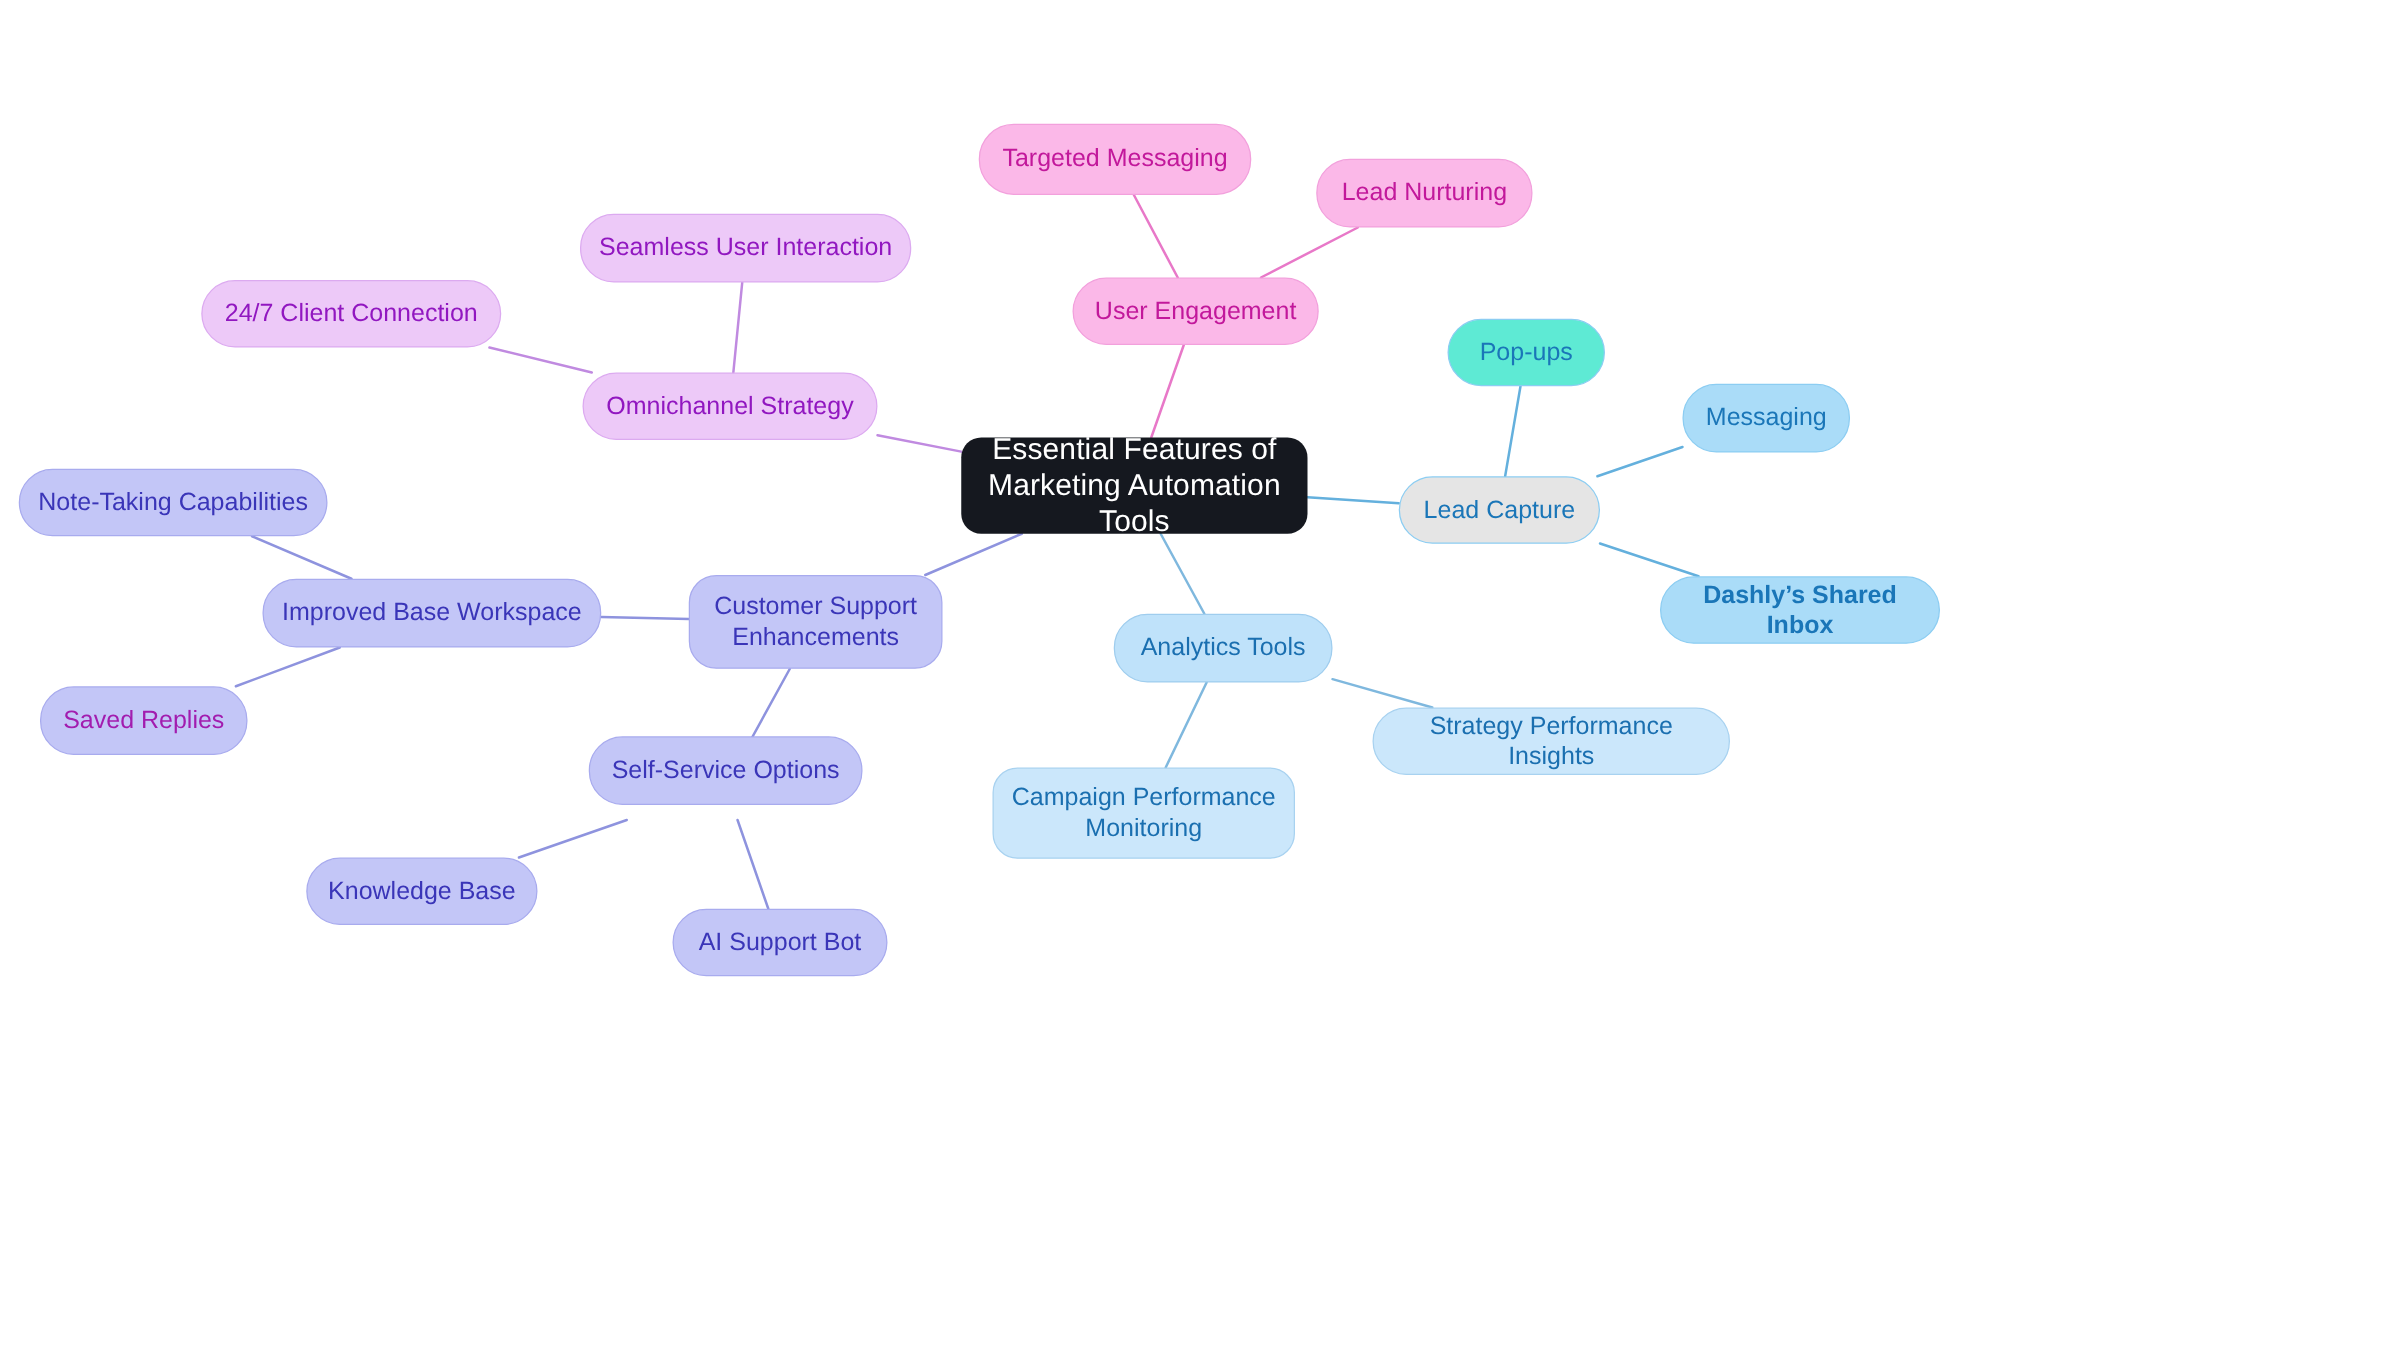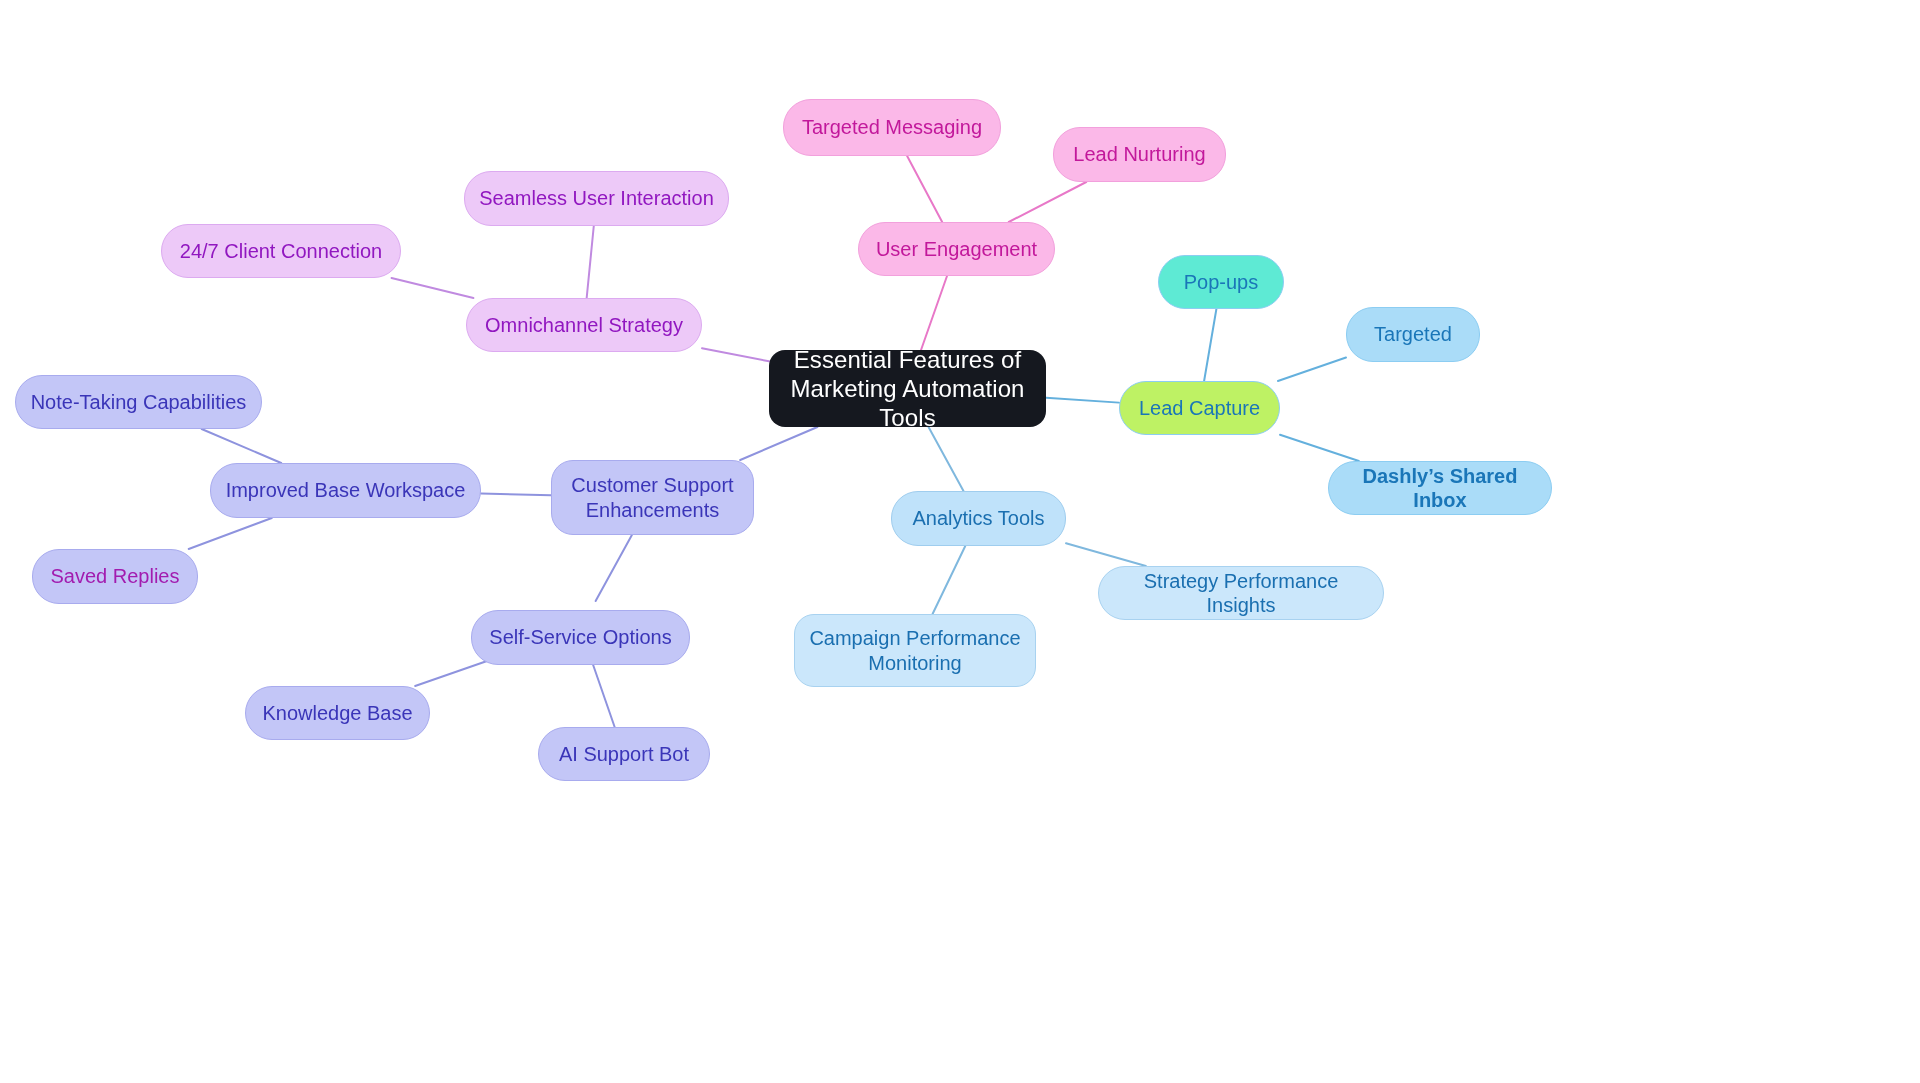--- a/index.html
+++ b/index.html
@@ -67,33 +67,33 @@
       <line x1="769" y1="361.3137557959815" x2="702" y2="348.16228748068005" stroke="#c08ae0" stroke-width="2" stroke-linecap="round"></line>
       <line x1="586.6679841897234" y1="298" x2="593.7826086956521" y2="226" stroke="#c08ae0" stroke-width="2" stroke-linecap="round"></line>
       <line x1="473.44594594594594" y1="298" x2="391.55405405405406" y2="278" stroke="#c08ae0" stroke-width="2" stroke-linecap="round"></line>
     </svg>
   <div id="nodes">
       <div class="node root" style="left: 769px; top: 350px; width: 277px; height: 77px; background: rgb(21, 24, 31); border-color: rgb(21, 24, 31); color: rgb(255, 255, 255); border-radius: 16px; font-size: 24px;"><span>Essential Features of
 Marketing Automation Tools</span></div>
       <div class="node" style="left: 858px; top: 222px; width: 197px; height: 54px; background: rgb(251, 184, 232); border-color: rgb(242, 160, 220); color: rgb(194, 24, 155); border-radius: 27px; font-size: 20px;"><span>User Engagement</span></div>
       <div class="node" style="left: 783px; top: 99px; width: 218px; height: 57px; background: rgb(251, 184, 232); border-color: rgb(242, 160, 220); color: rgb(194, 24, 155); border-radius: 28px; font-size: 20px;"><span>Targeted Messaging</span></div>
       <div class="node" style="left: 1053px; top: 127px; width: 173px; height: 55px; background: rgb(251, 184, 232); border-color: rgb(242, 160, 220); color: rgb(194, 24, 155); border-radius: 27px; font-size: 20px;"><span>Lead Nurturing</span></div>
-      <div class="node" style="left: 1119px; top: 381px; width: 161px; height: 54px; background: #bef264; border-color: rgb(140, 205, 242); color: rgb(26, 118, 184); border-radius: 27px; font-size: 20px; text-align: right;"><span>Lead Capture</span></div>
+      <div class="node" style="left: 1119px; top: 381px; width: 161px; height: 54px; background: #e5e5e5; border-color: rgb(140, 205, 242); color: rgb(26, 118, 184); border-radius: 27px; font-size: 20px; text-align: right;"><span>Lead Capture</span></div>
       <div class="node" style="left: 1158px; top: 255px; width: 126px; height: 54px; background: #5eead4; border-color: rgb(140, 205, 242); color: rgb(26, 118, 184); border-radius: 27px; font-size: 20px;"><span>Pop-ups</span></div>
-      <div class="node" style="left: 1346px; top: 307px; width: 134px; height: 55px; background: rgb(170, 220, 248); border-color: rgb(140, 205, 242); color: rgb(26, 118, 184); border-radius: 27px; font-size: 20px;"><span>Targeted</span></div>
+      <div class="node" style="left: 1346px; top: 307px; width: 134px; height: 55px; background: rgb(170, 220, 248); border-color: rgb(140, 205, 242); color: rgb(26, 118, 184); border-radius: 27px; font-size: 20px;"><span>Messaging</span></div>
       <div class="node" style="left: 1328px; top: 461px; width: 224px; height: 54px; background: rgb(170, 220, 248); border-color: rgb(140, 205, 242); color: rgb(26, 118, 184); border-radius: 27px; font-size: 20px; font-weight: bold;"><span>Dashly’s Shared Inbox</span></div>
       <div class="node" style="left: 891px; top: 491px; width: 175px; height: 55px; background: rgb(191, 226, 250); border-color: rgb(159, 205, 238); color: rgb(26, 111, 176); border-radius: 27px; font-size: 20px;"><span>Analytics Tools</span></div>
       <div class="node" style="left: 794px; top: 614px; width: 242px; height: 73px; background: rgb(203, 231, 251); border-color: rgb(168, 210, 240); color: rgb(26, 111, 176); border-radius: 20px; font-size: 20px;"><span>Campaign Performance
 Monitoring</span></div>
       <div class="node" style="left: 1098px; top: 566px; width: 286px; height: 54px; background: rgb(203, 231, 251); border-color: rgb(168, 210, 240); color: rgb(26, 111, 176); border-radius: 27px; font-size: 20px;"><span>Strategy Performance Insights</span></div>
       <div class="node" style="left: 551px; top: 460px; width: 203px; height: 75px; background: rgb(195, 198, 247); border-color: rgb(168, 171, 238); color: rgb(58, 53, 184); border-radius: 22px; font-size: 20px;"><span>Customer Support
 Enhancements</span></div>
       <div class="node" style="left: 210px; top: 463px; width: 271px; height: 55px; background: rgb(195, 198, 247); border-color: rgb(168, 171, 238); color: rgb(58, 53, 184); border-radius: 27px; font-size: 20px;"><span>Improved Base Workspace</span></div>
       <div class="node" style="left: 15px; top: 375px; width: 247px; height: 54px; background: rgb(195, 198, 247); border-color: rgb(168, 171, 238); color: rgb(58, 53, 184); border-radius: 27px; font-size: 20px;"><span>Note-Taking Capabilities</span></div>
       <div class="node" style="left: 32px; top: 549px; width: 166px; height: 55px; background: rgb(195, 198, 247); border-color: rgb(168, 171, 238); color: #a21caf; border-radius: 27px; font-size: 20px;"><span>Saved Replies</span></div>
-      <div class="node" style="left: 471px; top: 610px; width: 219px; height: 55px; background: rgb(195, 198, 247); border-color: rgb(168, 171, 238); color: rgb(58, 53, 184); border-radius: 27px; font-size: 20px;"><span>Self-Service Options</span></div>
+      <div class="node" style="left: 471px; top: 589px; width: 219px; height: 55px; background: rgb(195, 198, 247); border-color: rgb(168, 171, 238); color: rgb(58, 53, 184); border-radius: 27px; font-size: 20px;"><span>Self-Service Options</span></div>
       <div class="node" style="left: 245px; top: 686px; width: 185px; height: 54px; background: rgb(195, 198, 247); border-color: rgb(168, 171, 238); color: rgb(58, 53, 184); border-radius: 27px; font-size: 20px;"><span>Knowledge Base</span></div>
       <div class="node" style="left: 538px; top: 727px; width: 172px; height: 54px; background: rgb(195, 198, 247); border-color: rgb(168, 171, 238); color: rgb(58, 53, 184); border-radius: 27px; font-size: 20px;"><span>AI Support Bot</span></div>
       <div class="node" style="left: 466px; top: 298px; width: 236px; height: 54px; background: rgb(237, 201, 248); border-color: rgb(220, 170, 240); color: rgb(145, 23, 192); border-radius: 27px; font-size: 20px;"><span>Omnichannel Strategy</span></div>
       <div class="node" style="left: 464px; top: 171px; width: 265px; height: 55px; background: rgb(237, 201, 248); border-color: rgb(220, 170, 240); color: rgb(145, 23, 192); border-radius: 27px; font-size: 20px;"><span>Seamless User Interaction</span></div>
       <div class="node" style="left: 161px; top: 224px; width: 240px; height: 54px; background: rgb(237, 201, 248); border-color: rgb(220, 170, 240); color: rgb(145, 23, 192); border-radius: 27px; font-size: 20px;"><span>24/7 Client Connection</span></div>
     </div>
 </div>
 
 </body></html>

